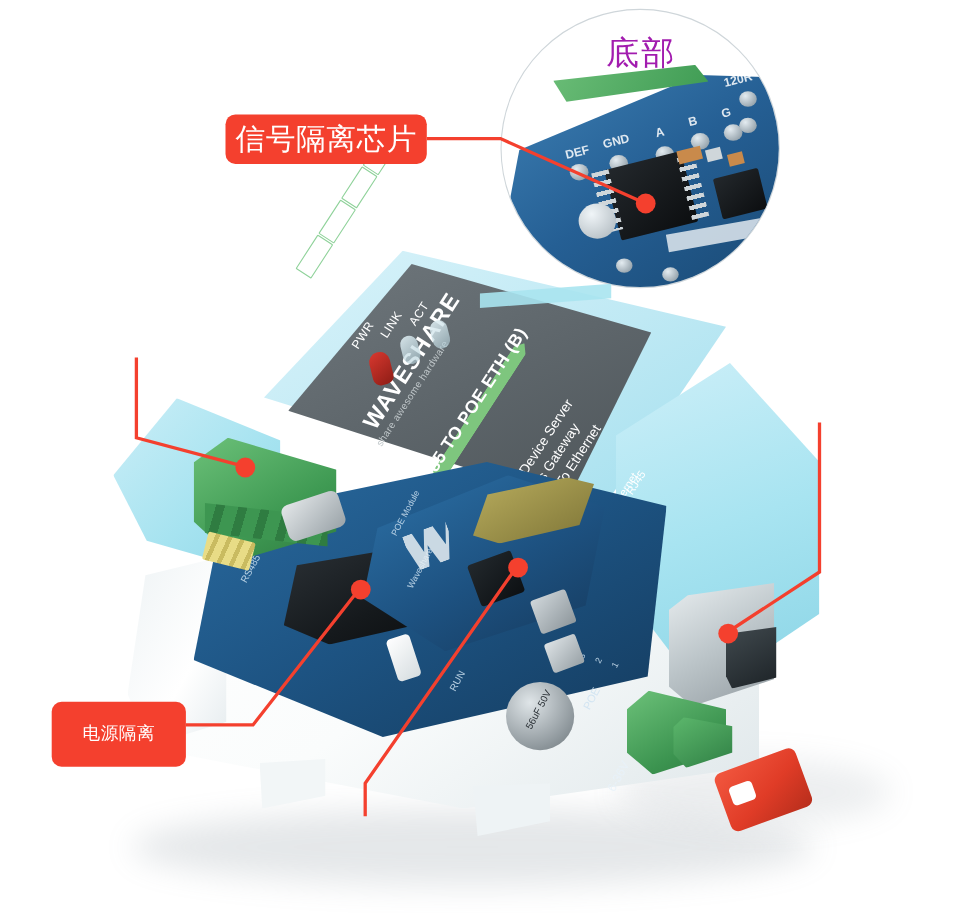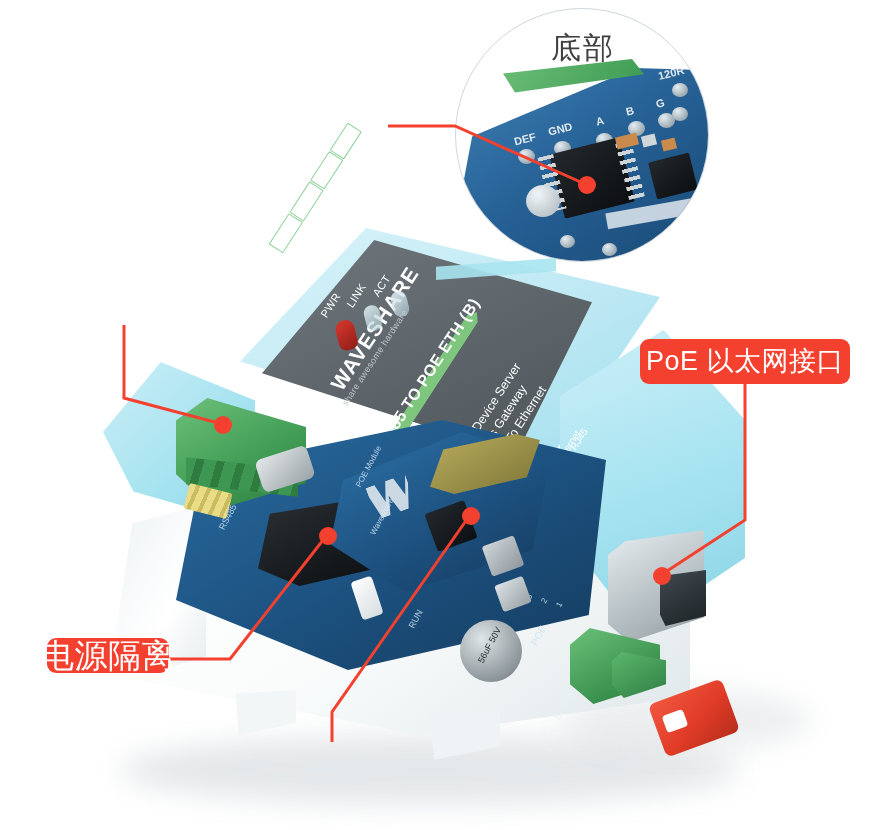--- a/index.html
+++ b/index.html
@@ -13,21 +13,21 @@
   .callout{
     position:absolute;background:#f4402e;color:#ffffff;border-radius:9px;
     display:flex;align-items:center;justify-content:center;
     letter-spacing:.5px;white-space:nowrap;box-sizing:border-box;
   }
   .callout span{display:block;line-height:1;}
 
   #cl-isolation{left:205px;top:104px;width:183px;height:45px;font-size:27px;}
   #cl-rs485    {left:44px; top:281px;width:159px;height:44px;font-size:26px;}
   #cl-poe-eth  {left:640px;top:339px;width:210px;height:45px;font-size:27px;}
-  #cl-power    {left:47px; top:638px;width:122px;height:35px;font-size:33px;}
+  #cl-power    {left:47px; top:638px;width:122px;height:59px;font-size:16px;}
   #cl-poe-mod  {left:267px;top:742px;width:130px;height:45px;font-size:26px;}
 
   
   #leaders{position:absolute;left:0;top:0;width:880px;height:830px;}
 
   
   #photo{position:absolute;left:0;top:0;width:880px;height:830px;}
 
   .shadow-soft{position:absolute;border-radius:50%;filter:blur(14px);opacity:.20;background:#7d8a94;}
 
@@ -42,21 +42,21 @@
   .pcb{position:absolute;background:#1b4f7e;}
 
   .lbl{position:absolute;color:#ffffff;font-size:8px;letter-spacing:.4px;white-space:nowrap;}
   .silk{position:absolute;color:#cfe3f2;font-size:8px;white-space:nowrap;opacity:.85;}
 
   
   #inset-circle{
     position:absolute;left:455px;top:8px;width:252px;height:252px;border-radius:50%;
     border:1px solid #cfd6da;overflow:hidden;background:#ffffff;
   }
-  #inset-title{position:absolute;left:551px;top:28px;font-size:30px;color:#404040;letter-spacing:2px;}
+  #inset-title{position:absolute;left:551px;top:28px;font-size:30px;color:#a21caf;letter-spacing:2px;}
 
   .dot{position:absolute;width:18px;height:18px;border-radius:50%;background:#f4402e;}
 </style>
 </head>
 <body>
 
 <div id="stage">
 
   <div id="photo">
 
@@ -290,20 +290,20 @@
 
     <path d="M332 742 L 332 712 L 470 515" stroke="#f4402e" stroke-width="3" fill="none"></path>
   </svg>
 
   <div class="dot" style="left:578px;top:176px;"></div>
   <div class="dot" style="left:214px;top:416px;"></div>
   <div class="dot" style="left:653px;top:567px;"></div>
   <div class="dot" style="left:319px;top:527px;"></div>
   <div class="dot" style="left:462px;top:507px;"></div>
 
-  <div class="callout" id="cl-poe-eth">
-    <span>PoE 以太网接口</span>
+  <div class="callout" id="cl-isolation">
+    <span>信号隔离芯片</span>
   </div>
   <div class="callout" id="cl-power">
     <span>电源隔离</span>
   </div>
 
 </div>
 
 </body></html>

